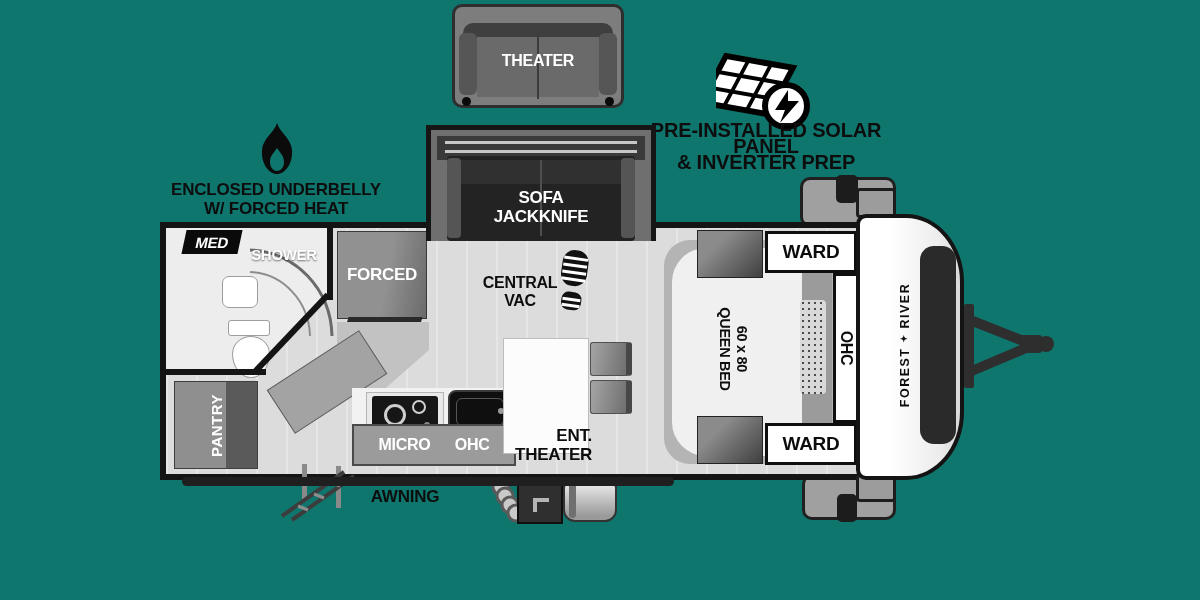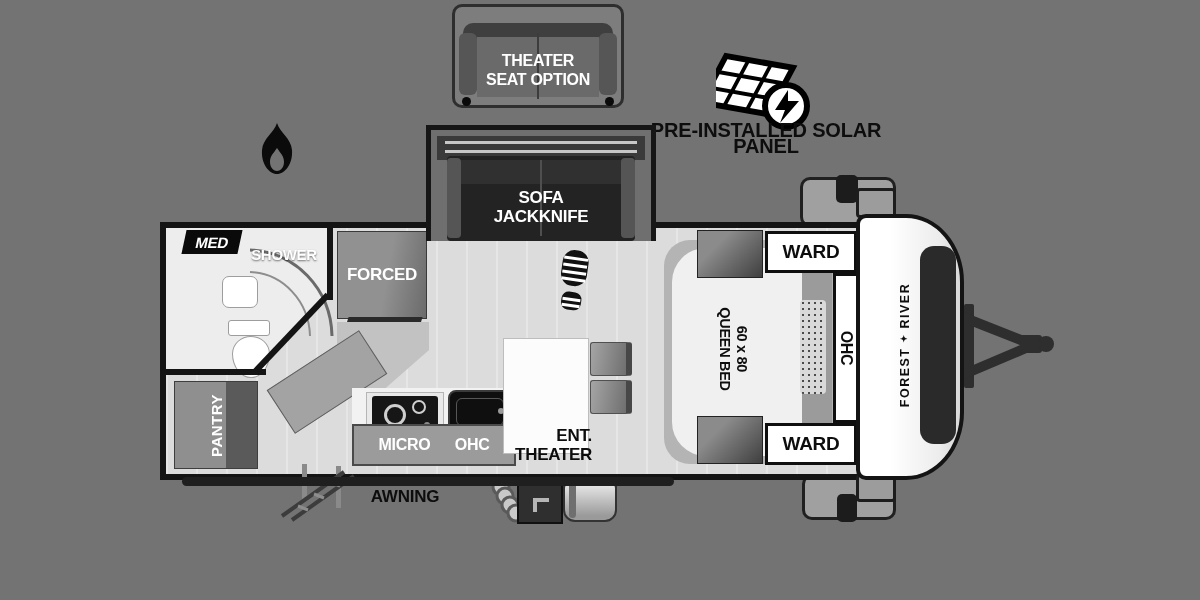--- a/index.html
+++ b/index.html
@@ -1,16 +1,16 @@
 <!DOCTYPE html>
 <html><head>
 <meta charset="utf-8">
 <style>
   html,body{margin:0;padding:0;background:#fff;}
-  #canvas{position:relative;width:1200px;height:600px;background:#737373;overflow:hidden;
+  #canvas{position:relative;width:1200px;height:600px;background:#0f766e;overflow:hidden;
           font-family:"Liberation Sans",sans-serif;}
   .abs{position:absolute;box-sizing:border-box;}
   .lblw{color:#ffffff;font-weight:bold;text-align:center;letter-spacing:-0.3px;}
   .lblb{color:#0d0d0d;font-weight:bold;text-align:center;letter-spacing:-0.3px;}
   .co{position:absolute;text-align:center;font-weight:bold;color:#0d0d0d;letter-spacing:-0.2px;}
   .wall{position:absolute;background:#141414;}
   .flexc{display:flex;align-items:center;justify-content:center;}
 </style>
 </head>
 <body>
@@ -18,45 +18,49 @@
 <div id="canvas">
 
   <div class="abs" style="left:452px;top:4px;width:172px;height:104px;background:#7d7d7d;border:3px solid #2e2e2e;border-radius:10px;">
     <div class="abs" style="left:8px;top:16px;width:150px;height:20px;background:#3f3f3f;border-radius:10px 10px 4px 4px;"></div>
     <div class="abs" style="left:4px;top:26px;width:18px;height:62px;background:#565656;border-radius:6px;"></div>
     <div class="abs" style="left:144px;top:26px;width:18px;height:62px;background:#565656;border-radius:6px;"></div>
     <div class="abs" style="left:22px;top:30px;width:122px;height:60px;background:#6a6a6a;"></div>
     <div class="abs" style="left:82px;top:26px;width:2px;height:66px;background:#3c3c3c;"></div>
     <div class="abs lblw" style="left:6px;top:44px;width:154px;font-size:16px;line-height:19px;">
       <div>THEATER</div>
-      <div>SEAT OPTION</div>
     </div>
     <div class="abs" style="left:7px;top:90px;width:9px;height:9px;background:#0a0a0a;border-radius:50%;"></div>
     <div class="abs" style="left:150px;top:90px;width:9px;height:9px;background:#0a0a0a;border-radius:50%;"></div>
   </div>
 
   <svg class="abs" style="left:716px;top:40px;" width="104" height="94" viewBox="0 0 104 94">
     <g transform="translate(10,16) rotate(10) skewX(-18)">
       <rect x="0" y="0" width="68" height="50" fill="#ffffff" stroke="#000000" stroke-width="6"></rect>
       <line x1="23" y1="0" x2="23" y2="50" stroke="#000000" stroke-width="4"></line>
       <line x1="46" y1="0" x2="46" y2="50" stroke="#000000" stroke-width="4"></line>
       <line x1="0" y1="17" x2="68" y2="17" stroke="#000000" stroke-width="4"></line>
       <line x1="0" y1="34" x2="68" y2="34" stroke="#000000" stroke-width="4"></line>
     </g>
     <circle cx="70" cy="66" r="21" fill="#ffffff" stroke="#000000" stroke-width="6"></circle>
     <path d="M72,50 L59,70 L69,70 L64,83 L83,61 L72,61 Z" fill="#000000"></path>
   </svg>
   <div class="co" style="left:640px;top:122px;width:252px;font-size:20px;line-height:16px;">
     <div>PRE-INSTALLED SOLAR PANEL</div>
+    <div>&amp; INVERTER PREP</div>
   </div>
 
   <svg class="abs" style="left:256px;top:122px;" width="42" height="54" viewBox="0 0 42 54">
     <path fill-rule="evenodd" fill="#0b0b0b" d="M21,1 C24,11 35,16 36,28 C37,42 29,52 21,52 C13,52 5,42 6,28 C7,16 18,11 21,1 Z
          M21,26 C25,32 28,34 28,40 C28,46 24,49 21,49 C18,49 14,46 14,40 C14,34 17,32 21,26 Z"></path>
   </svg>
+  <div class="co" style="left:162px;top:180px;width:228px;font-size:17px;line-height:19px;">
+    <div>ENCLOSED UNDERBELLY</div>
+    <div>W/ FORCED HEAT</div>
+  </div>
 
   <svg class="abs" style="left:486px;top:468px;" width="50" height="58" viewBox="0 0 50 58">
     <circle cx="12" cy="10" r="8" fill="#c9c9c9" stroke="#5a5a5a" stroke-width="3"></circle>
     <circle cx="15" cy="19" r="8" fill="#c9c9c9" stroke="#5a5a5a" stroke-width="3"></circle>
     <circle cx="19" cy="28" r="8" fill="#c9c9c9" stroke="#5a5a5a" stroke-width="3"></circle>
     <circle cx="24" cy="37" r="8" fill="#c9c9c9" stroke="#5a5a5a" stroke-width="3"></circle>
     <circle cx="30" cy="45" r="8" fill="#c9c9c9" stroke="#5a5a5a" stroke-width="3"></circle>
   </svg>
   <div class="abs" style="left:517px;top:474px;width:46px;height:50px;background:#2f2f2f;border:2px solid #101010;">
     <div class="abs" style="left:14px;top:22px;width:16px;height:4px;background:#b5b5b5;"></div>
@@ -147,20 +151,24 @@
   <div class="abs lblb flexc" style="left:765px;top:231px;width:92px;height:42px;background:#ffffff;border:3px solid #0f0f0f;font-size:19px;">
     <span>WARD</span>
   </div>
   <div class="abs lblb flexc" style="left:765px;top:423px;width:92px;height:42px;background:#ffffff;border:3px solid #0f0f0f;font-size:19px;">
     <span>WARD</span>
   </div>
   <div class="abs flexc" style="left:833px;top:273px;width:26px;height:150px;background:#ffffff;border:3px solid #0f0f0f;">
     <span class="lblb" style="transform:rotate(90deg);white-space:nowrap;font-size:16px;">OHC</span>
   </div>
 
+  <div class="abs lblb" style="left:470px;top:274px;width:100px;font-size:16px;line-height:18px;">
+    <div>CENTRAL</div>
+    <div>VAC</div>
+  </div>
   <svg class="abs" style="left:554px;top:248px;transform:rotate(8deg);" width="38" height="66" viewBox="0 0 38 66">
     <rect x="6" y="2" width="26" height="36" rx="12" fill="#111"></rect>
     <rect x="7" y="9" width="24" height="3" fill="#fff"></rect>
     <rect x="7" y="16" width="24" height="3" fill="#fff"></rect>
     <rect x="7" y="23" width="24" height="3" fill="#fff"></rect>
     <rect x="7" y="30" width="24" height="3" fill="#fff"></rect>
     <rect x="10" y="44" width="20" height="18" rx="7" fill="#111"></rect>
     <rect x="11" y="50" width="18" height="3" fill="#fff"></rect>
     <rect x="11" y="56" width="18" height="3" fill="#fff"></rect>
   </svg>

